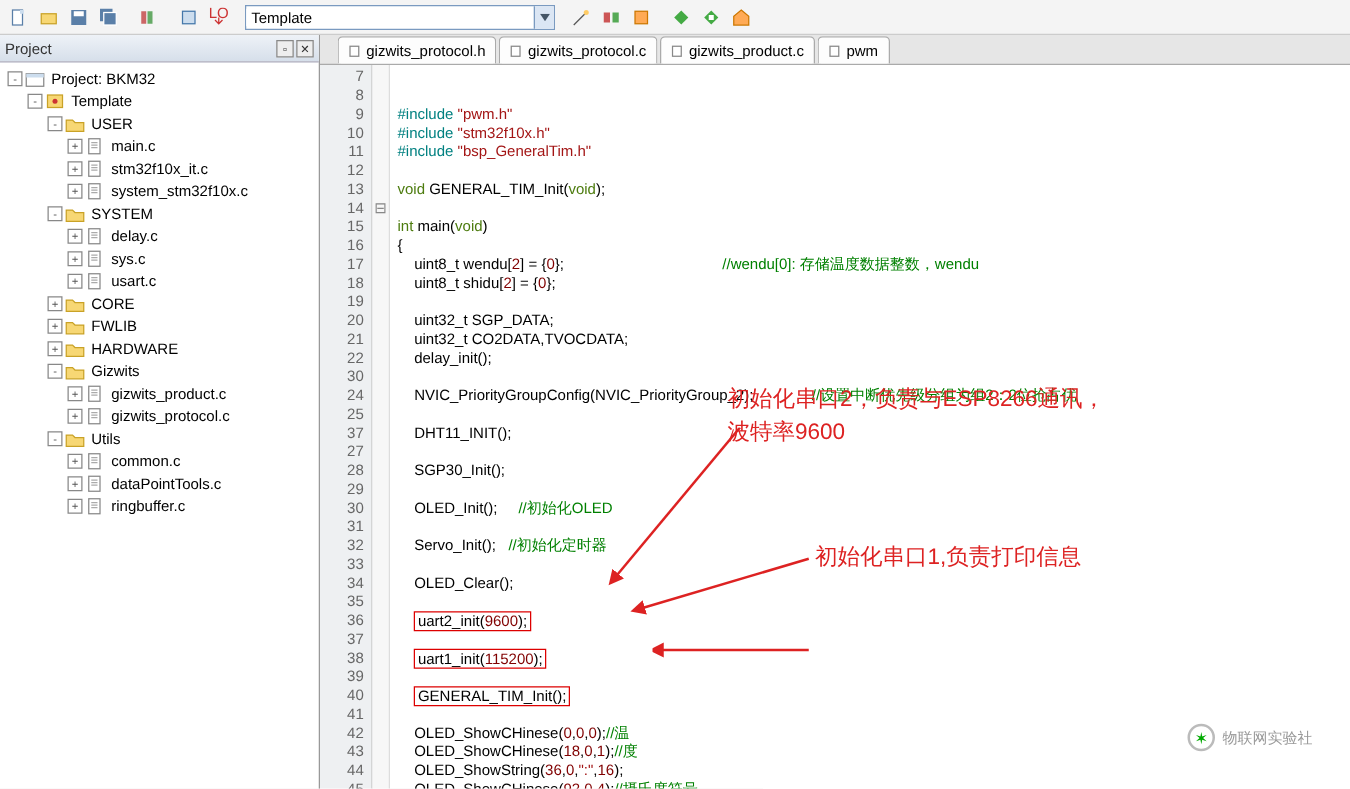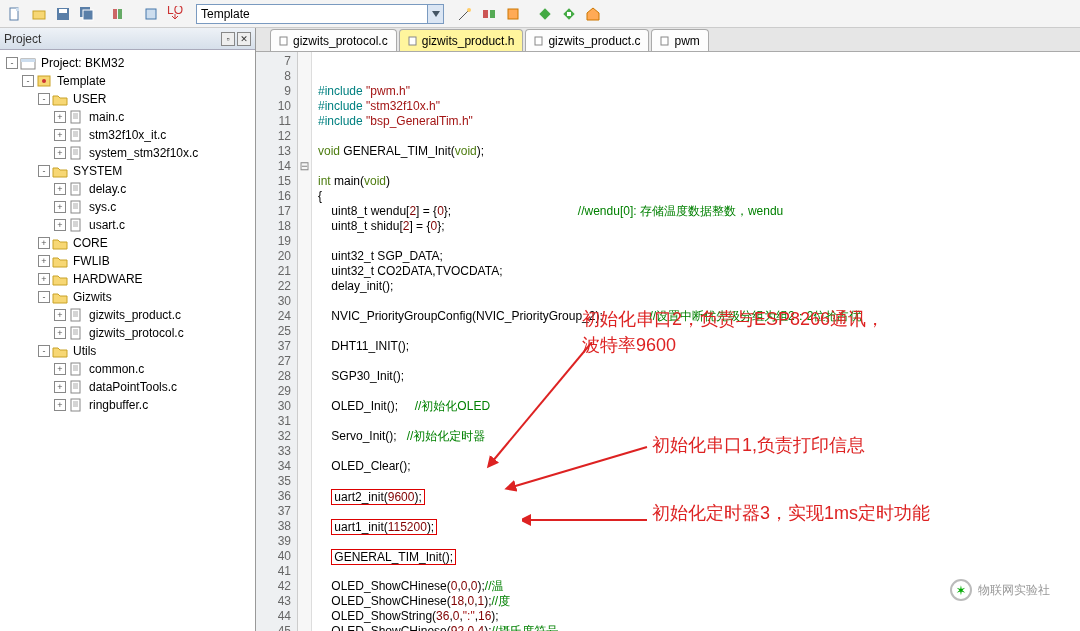--- a/index.html
+++ b/index.html
@@ -365,27 +365,27 @@
         </div>
       </div>
   </div>
 
   <div class="editor">
     <div class="tabs" id="tabs">
         <div class="tab">
           <svg class="dot" viewBox="0 0 10 10">
             <rect x="1" y="1" width="7" height="8" fill="#fff" stroke="#888"></rect>
           </svg>
-          <span>gizwits_protocol.c</span>
-        </div>
-        <div class="tab active">
+          <span>gizwits_protocol.h</span>
+        </div>
+        <div class="tab">
           <svg class="dot" viewBox="0 0 10 10">
             <rect x="1" y="1" width="7" height="8" fill="#fff" stroke="#888"></rect>
           </svg>
-          <span>gizwits_product.h</span>
+          <span>gizwits_protocol.c</span>
         </div>
         <div class="tab">
           <svg class="dot" viewBox="0 0 10 10">
             <rect x="1" y="1" width="7" height="8" fill="#fff" stroke="#888"></rect>
           </svg>
           <span>gizwits_product.c</span>
         </div>
         <div class="tab">
           <svg class="dot" viewBox="0 0 10 10">
             <rect x="1" y="1" width="7" height="8" fill="#fff" stroke="#888"></rect>
@@ -472,21 +472,20 @@
           <div></div>
           <div></div>
           <div></div>
           <div></div>
           <div></div>
           <div></div>
         </div>
       <div class="code" id="code">
         <div class="ln"><span class="pp">#include</span> <span class="str">"pwm.h"</span></div><div class="ln"><span class="pp">#include</span> <span class="str">"stm32f10x.h"</span></div><div class="ln"><span class="pp">#include</span> <span class="str">"bsp_GeneralTim.h"</span></div><div class="ln"></div><div class="ln"><span class="kw">void</span> GENERAL_TIM_Init(<span class="kw">void</span>);</div><div class="ln"></div><div class="ln"><span class="kw">int</span> main(<span class="kw">void</span>)</div><div class="ln">{</div><div class="ln">    uint8_t wendu[<span class="num">2</span>] = {<span class="num">0</span>};                                      <span class="cm">//wendu[0]: 存储温度数据整数，wendu</span></div><div class="ln">    uint8_t shidu[<span class="num">2</span>] = {<span class="num">0</span>};</div><div class="ln"></div><div class="ln">    uint32_t SGP_DATA;</div><div class="ln">    uint32_t CO2DATA,TVOCDATA;</div><div class="ln">    delay_init();</div><div class="ln"></div><div class="ln">    NVIC_PriorityGroupConfig(NVIC_PriorityGroup_2);              <span class="cm">//设置中断优先级分组为组2：2位抢占优</span></div><div class="ln"></div><div class="ln">    DHT11_INIT();</div><div class="ln"></div><div class="ln">    SGP30_Init();</div><div class="ln"></div><div class="ln">    OLED_Init();     <span class="cm">//初始化OLED</span></div><div class="ln"></div><div class="ln">    Servo_Init();   <span class="cm">//初始化定时器</span></div><div class="ln"></div><div class="ln">    OLED_Clear();</div><div class="ln"></div><div class="ln">    <span class="boxed">uart2_init(<span class="num">9600</span>);</span></div><div class="ln"></div><div class="ln">    <span class="boxed">uart1_init(<span class="num">115200</span>);</span></div><div class="ln"></div><div class="ln">    <span class="boxed">GENERAL_TIM_Init();</span></div><div class="ln"></div><div class="ln">    OLED_ShowCHinese(<span class="num">0</span>,<span class="num">0</span>,<span class="num">0</span>);<span class="cm">//温</span></div><div class="ln">    OLED_ShowCHinese(<span class="num">18</span>,<span class="num">0</span>,<span class="num">1</span>);<span class="cm">//度</span></div><div class="ln">    OLED_ShowString(<span class="num">36</span>,<span class="num">0</span>,<span class="str">":"</span>,<span class="num">16</span>);</div><div class="ln">    OLED_ShowCHinese(<span class="num">92</span>,<span class="num">0</span>,<span class="num">4</span>);<span class="cm">//摄氏度符号</span></div><div class="anno" style="top:254px;left:270px;width:320px">初始化串口2，负责与ESP8266通讯，波特率9600</div>
         <div class="anno" style="top:380px;left:340px">初始化串口1,负责打印信息</div>
-        <div class="anno" style="top:448px;left:340px;width:300px">初始化定时器3，实现1ms定时功能</div>
         <svg class="arrow" style="top:290px;left:170px" width="120" height="130">
             <defs>
               <marker id="ah" markerWidth="10" markerHeight="10" refX="2" refY="3" orient="auto">
                 <path d="M0 0L6 3L0 6z" fill="#d22"></path>
               </marker>
             </defs>
             <line x1="110" y1="0" x2="10" y2="120" stroke="#d22" stroke-width="2" marker-end="url(#ah)"></line>
           </svg>
         <svg class="arrow" style="top:390px;left:190px" width="150" height="50">
             <line x1="145" y1="5" x2="10" y2="45" stroke="#d22" stroke-width="2" marker-end="url(#ah)"></line>

